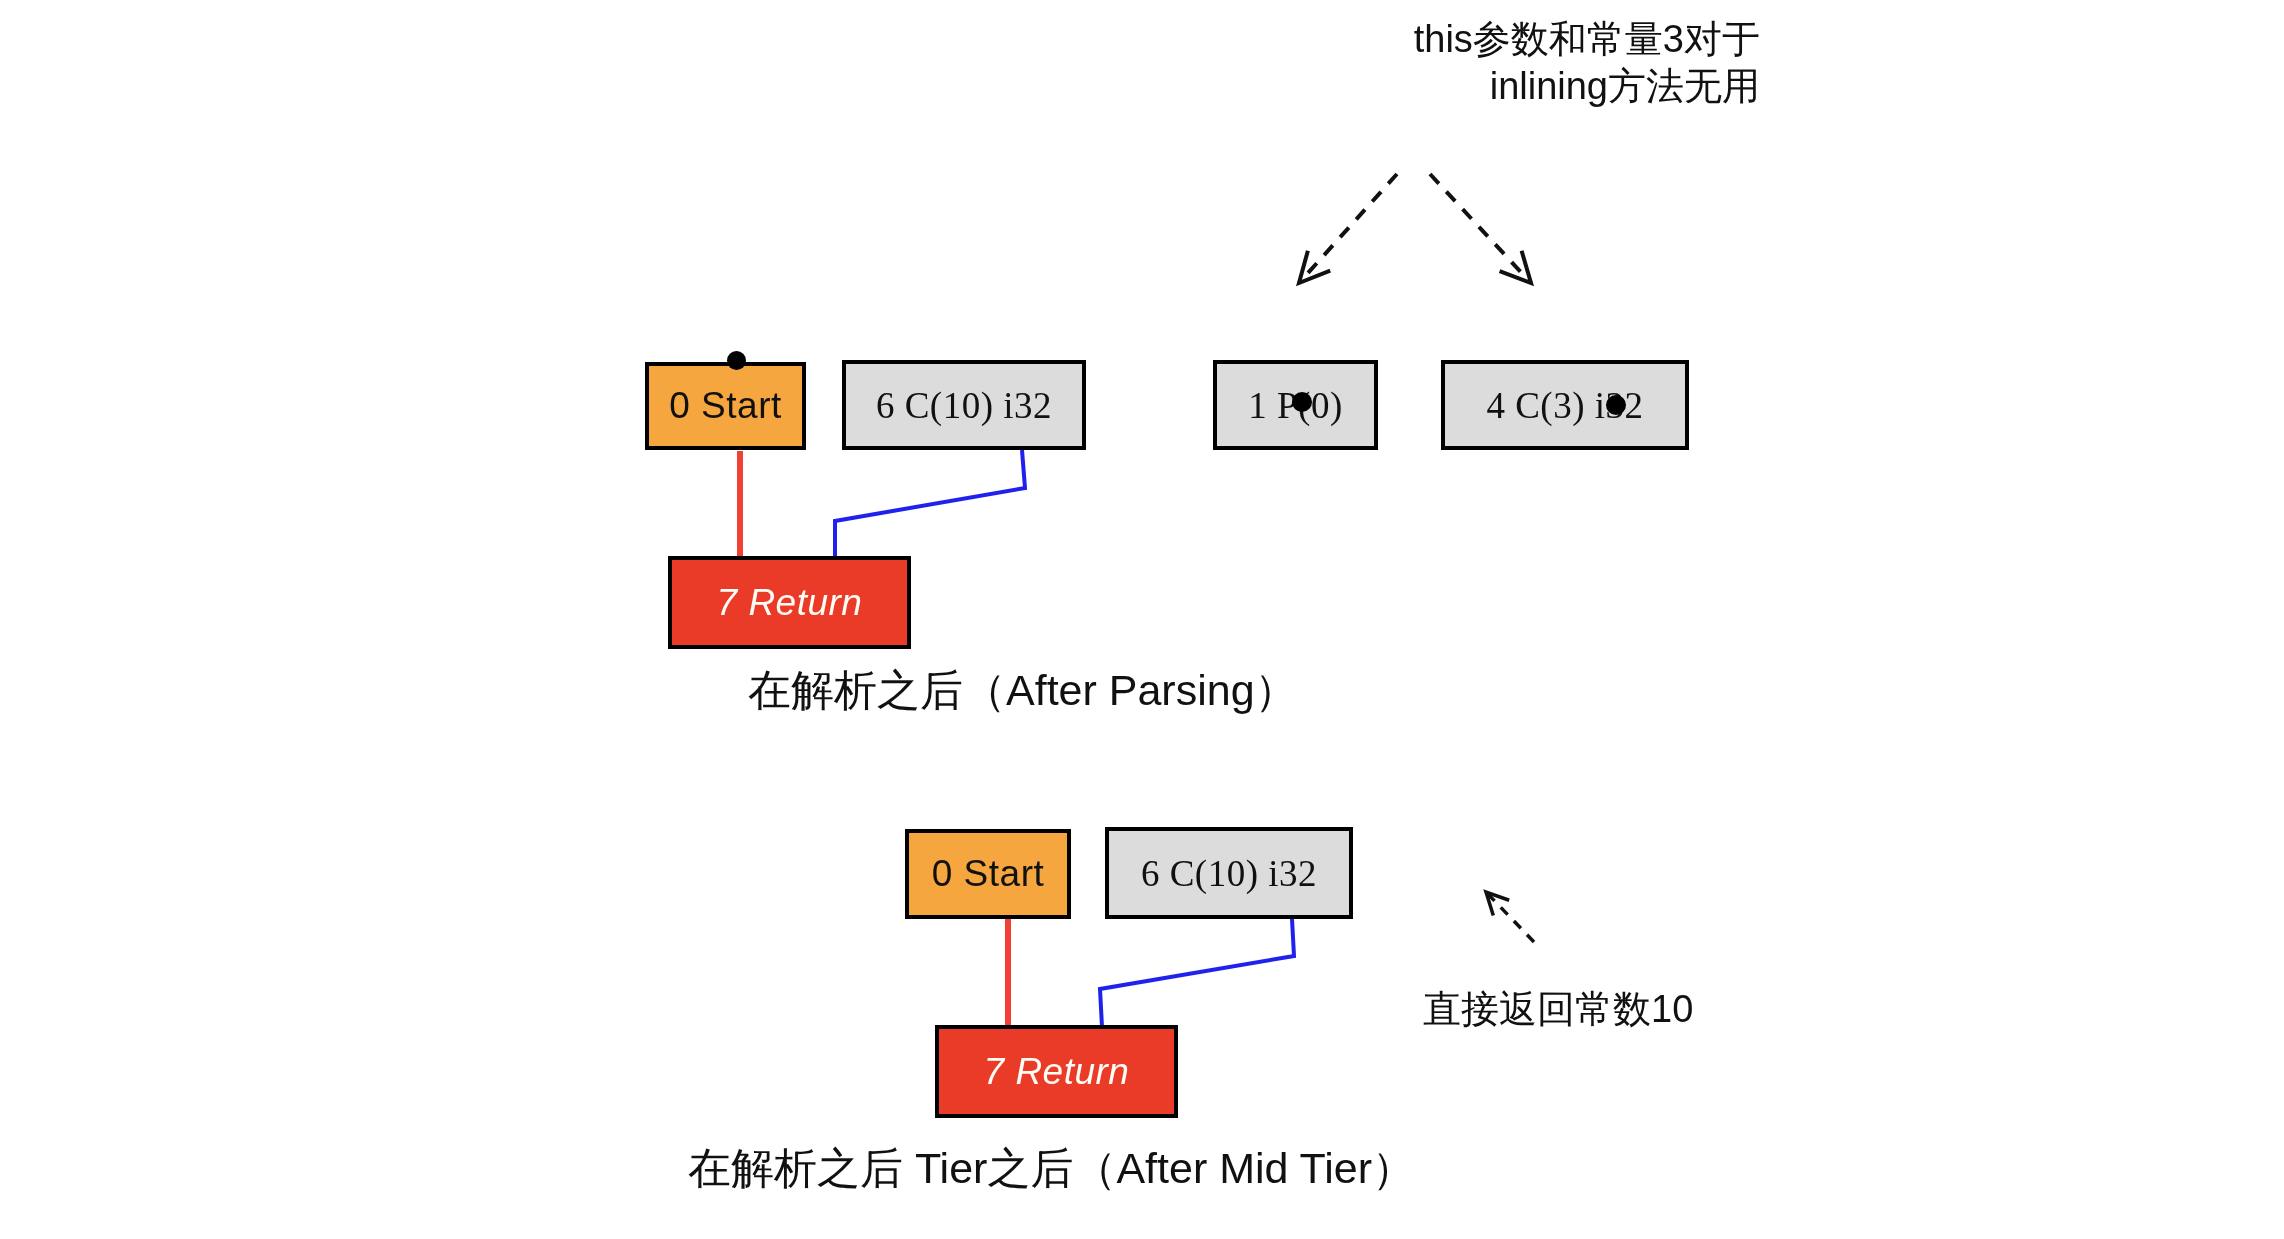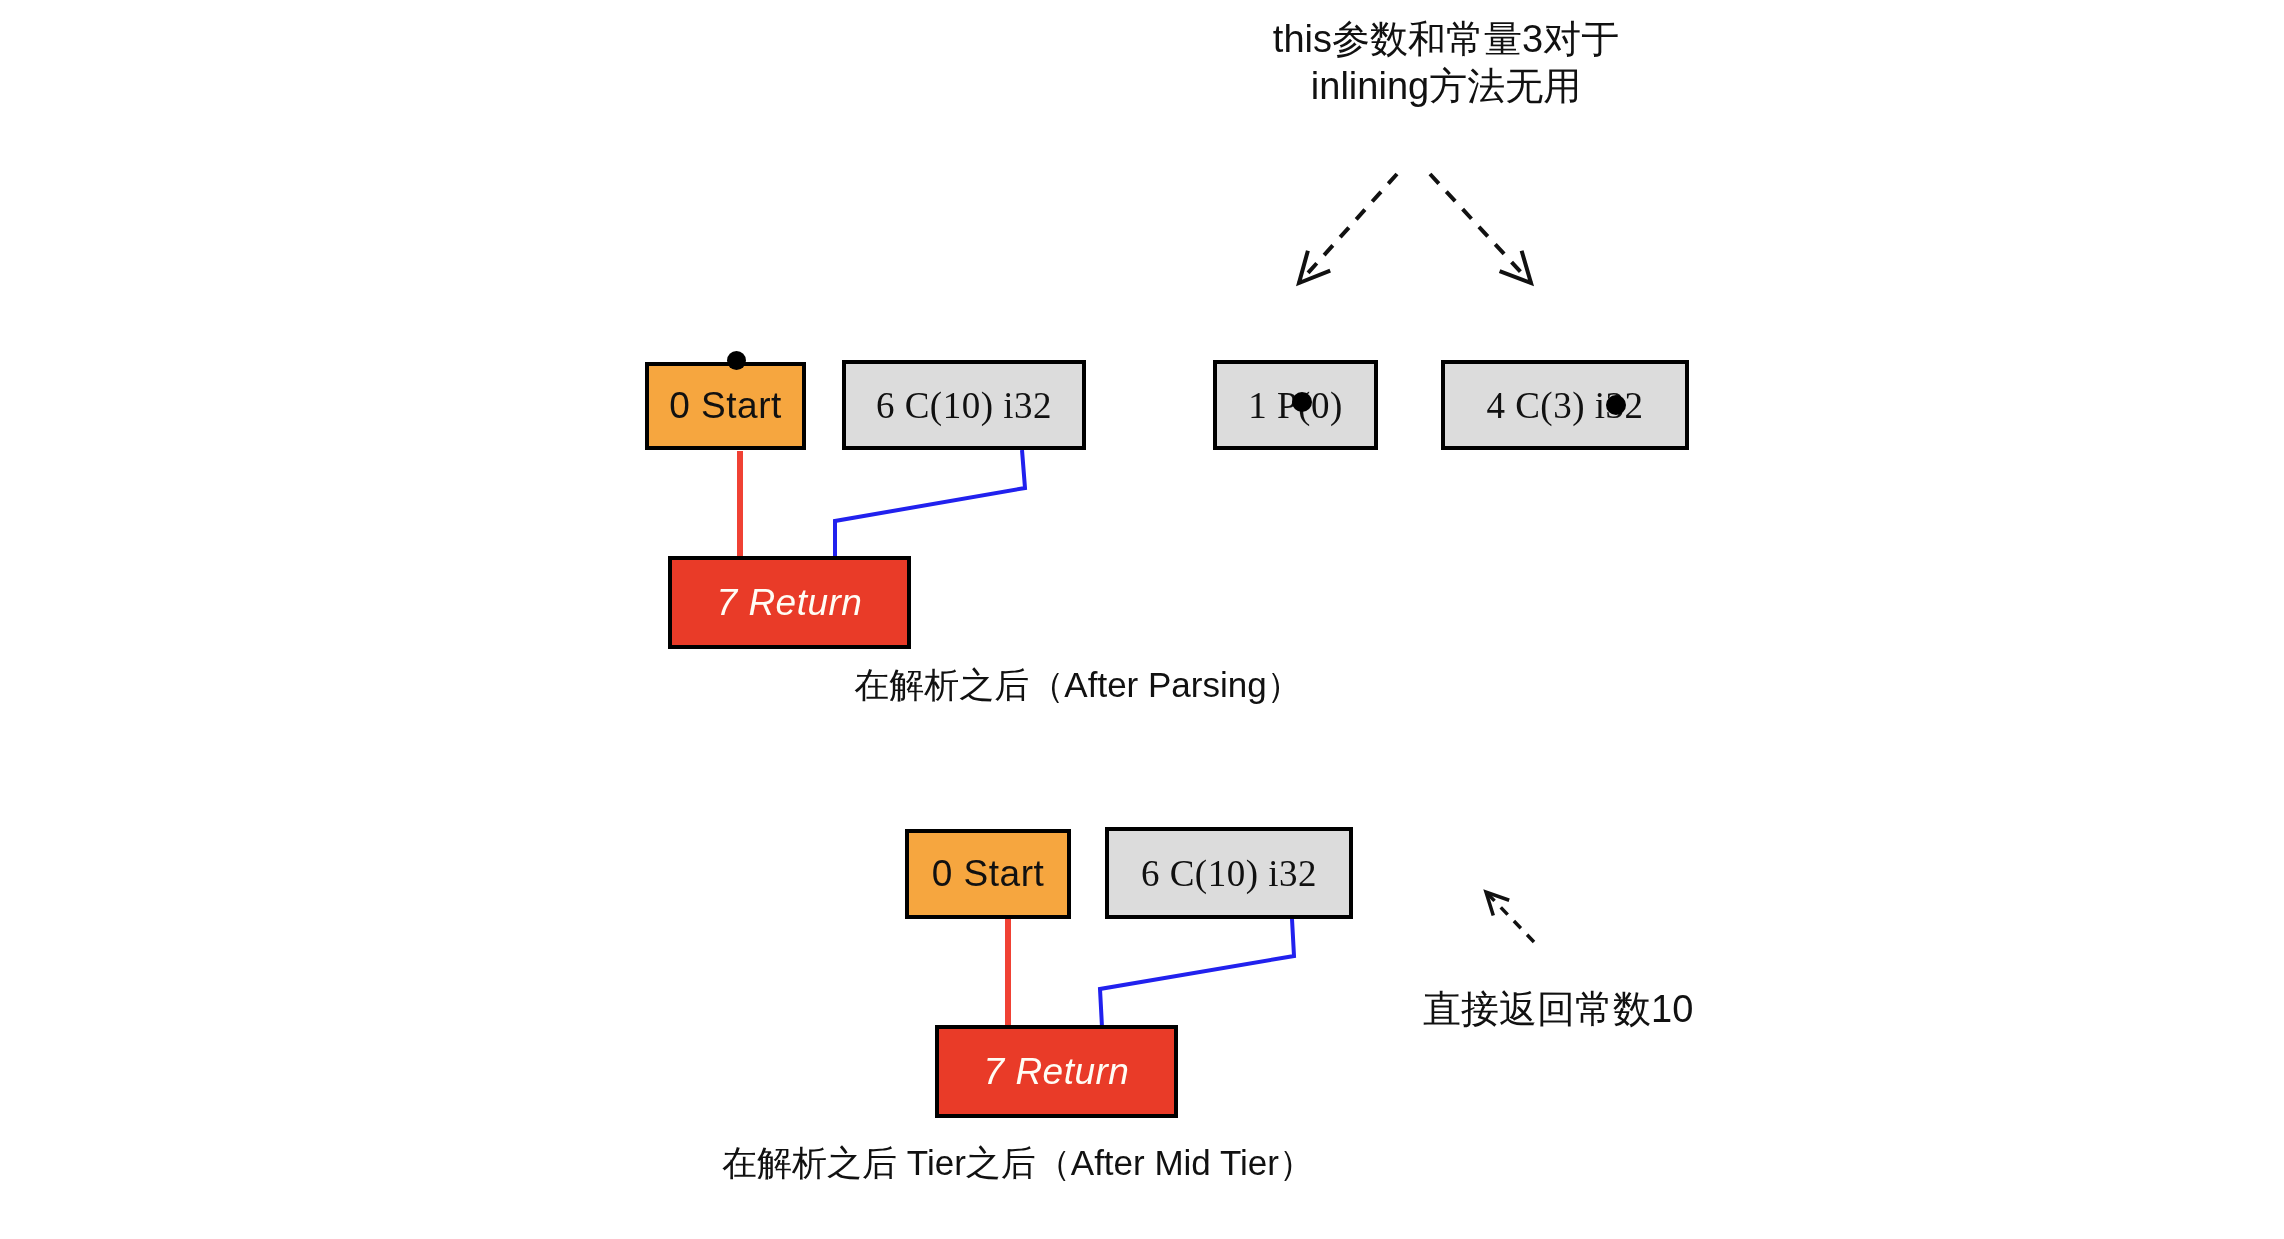--- a/index.html
+++ b/index.html
@@ -17,34 +17,34 @@
     border:4px solid var(--node-border,#000);
     display:flex;align-items:center;justify-content:center;
     font-size:37px;letter-spacing:0.5px;white-space:nowrap;
   }
   .node-start{background:var(--node-start-fill,#F6A63F);font-weight:normal;}
   .node-const{background:var(--node-const-fill,#DCDCDC);font-family:Liberation Serif, serif;}
   .node-return{background:var(--node-return-fill,#E93B28);color:var(--return-text,#FFFDF5);font-style:italic;}
   .port-dot{position:absolute;border-radius:50%;background:#000;}
   .annotation{position:absolute;font-size:38px;line-height:47px;}
   .annotation.centered{text-align:center;}
-  .caption{position:absolute;font-size:35px;text-align:center;white-space:nowrap;}
+  .caption{position:absolute;font-size:43px;white-space:nowrap;}
   
   #n1-start{left:645px;top:362px;width:161px;height:88px;}
   #n1-c10{left:842px;top:360px;width:244px;height:90px;}
   #n1-p0{left:1213px;top:360px;width:165px;height:90px;}
   #n1-c3{left:1441px;top:360px;width:248px;height:90px;}
   #n1-ret{left:668px;top:556px;width:243px;height:93px;}
   #n2-start{left:905px;top:829px;width:166px;height:90px;}
   #n2-c10{left:1105px;top:827px;width:248px;height:92px;}
   #n2-ret{left:935px;top:1025px;width:243px;height:93px;}
   #dot-start{left:727px;top:351px;width:19px;height:19px;}
   #dot-p0{left:1292px;top:392px;width:20px;height:20px;}
   #dot-c3{left:1606px;top:395px;width:20px;height:20px;}
-  #note-top{left:1096px;top:16px;width:700px;}
+  #note-top{left:1060px;top:16px;width:700px;text-align:right;}
   #note-bottom{left:1375px;top:986px;width:400px;margin-left:48px;}
   #caption-1{left:748px;top:662px;width:660px;}
   #caption-2{left:688px;top:1140px;width:660px;}
 </style>
 </head>
 <body>
 
 <div class="canvas">
 
   <svg class="edges" viewBox="0 0 2284 1239" xmlns="http://www.w3.org/2000/svg">

